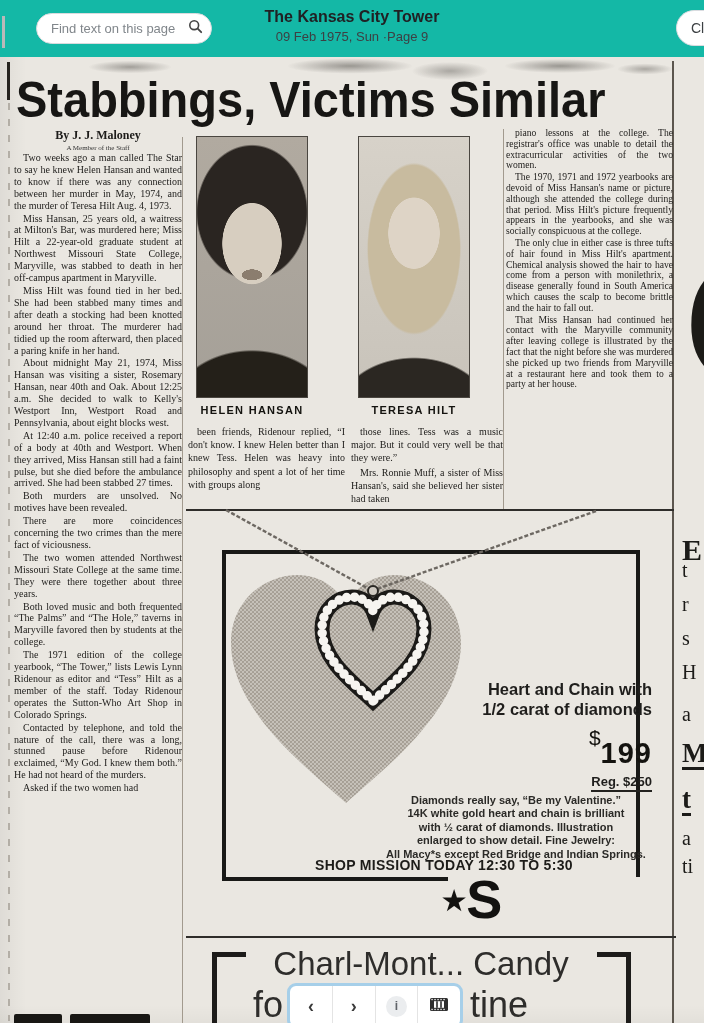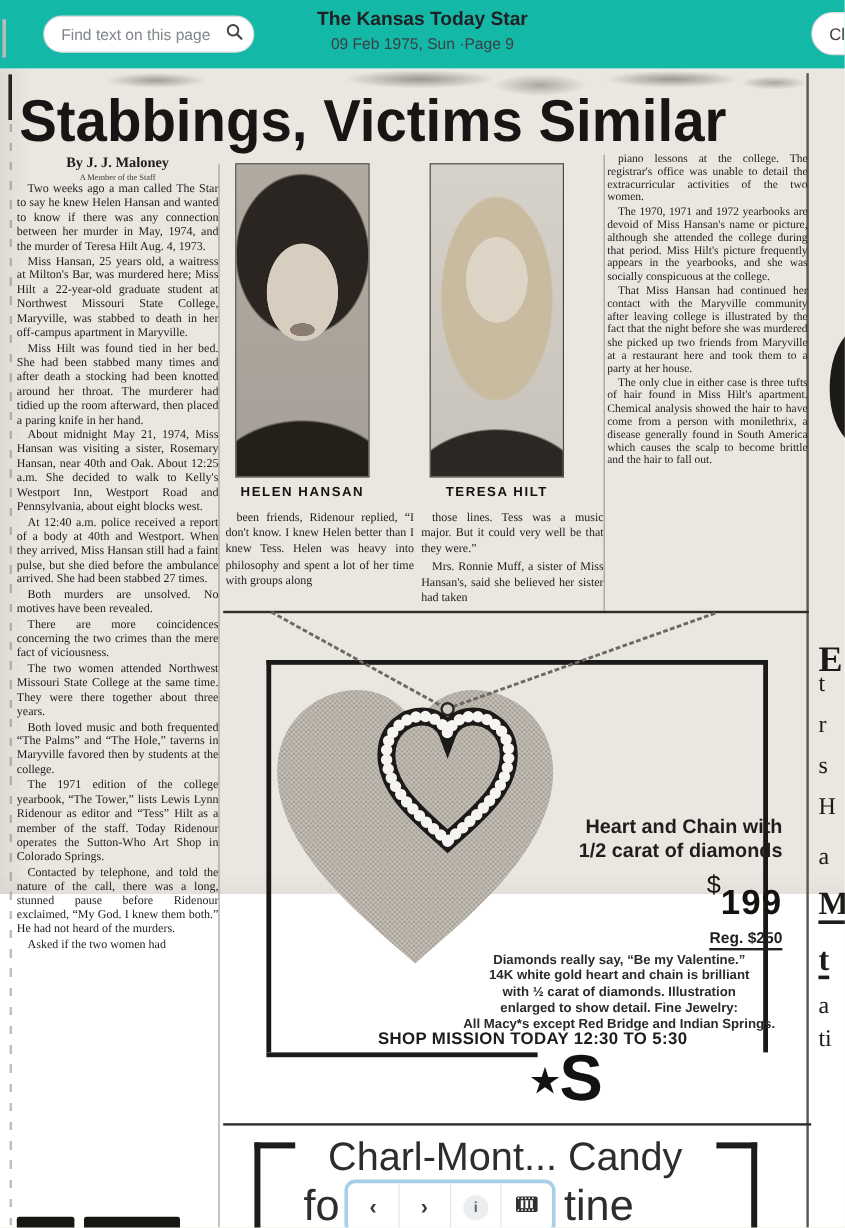--- a/index.html
+++ b/index.html
@@ -13,21 +13,21 @@
   .search-pill input{border:none;outline:none;flex:1;min-width:0;font-size:13px;color:#5f6368;
       font-family:"Liberation Sans",sans-serif;background:transparent;}
   .search-pill input::placeholder{color:#80868b;}
   .viewer-title{position:absolute;left:180px;right:180px;top:8px;text-align:center;}
   .viewer-title .t{font-size:16px;font-weight:700;color:#202124;}
   .viewer-title .d{font-size:13px;color:#3c4043;margin-top:3px;text-align:center;}
   .clip-btn{position:absolute;left:676px;top:10px;width:72px;height:36px;border:1px solid #dadce0;
       border-radius:18px;background:#fff;font-size:14px;color:#3c4043;display:flex;align-items:center;
       padding-left:14px;box-sizing:border-box;}
   
-  .scan{position:absolute;left:0;top:57px;width:704px;height:688px;background-color:#eae7e1;
+  .scan{position:absolute;left:0;top:57px;width:704px;height:966px;background-color:#eae7e1;
       background-image:linear-gradient(90deg,rgba(0,0,0,0.05),rgba(0,0,0,0) 26px),
         linear-gradient(0deg,rgba(0,0,0,0.03),rgba(0,0,0,0) 18px);}
   .smudges{position:absolute;left:0;top:0;width:704px;height:30px;opacity:.8;background-image:
       radial-gradient(60px 9px at 130px 10px,rgba(35,32,28,.45),transparent 70%),
       radial-gradient(90px 11px at 350px 9px,rgba(35,32,28,.5),transparent 70%),
       radial-gradient(55px 13px at 450px 14px,rgba(35,32,28,.4),transparent 70%),
       radial-gradient(80px 10px at 560px 9px,rgba(35,32,28,.5),transparent 70%),
       radial-gradient(40px 8px at 645px 12px,rgba(35,32,28,.4),transparent 70%);}
   .ledge-a{position:absolute;left:7px;top:5px;width:3px;height:38px;background:#26231f;}
   .ledge-b{position:absolute;left:8px;top:46px;width:2px;height:918px;opacity:.55;
@@ -123,21 +123,21 @@
   <div class="search-pill">
     <input type="text" placeholder="Find text on this page" style="">
     <span>
       <svg width="15" height="15" viewBox="0 0 15 15">
         <circle cx="6.2" cy="6.2" r="4.4" stroke="#444" fill="none" stroke-width="1.6"></circle>
         <line x1="9.7" y1="9.7" x2="13.2" y2="13.2" stroke="#444" stroke-width="1.8" stroke-linecap="round"></line>
       </svg>
     </span>
   </div>
   <div class="viewer-title">
-    <div class="t">The Kansas Today Star</div>
+    <div class="t">The Kansas City Tower</div>
     <div class="d">09 Feb 1975, Sun ·Page 9</div>
   </div>
   <div class="clip-btn">
     <span>Clip</span>
   </div>
 </div>
 
 <div class="scan">
   <div class="smudges"></div>
   <div class="ledge-a"></div>
@@ -176,22 +176,22 @@
   <div class="newscol col2">
     <p>been friends, Ridenour replied, “I don't know. I knew Helen better than I knew Tess. Helen was heavy into philosophy and spent a lot of her time with groups along</p>
   </div>
   <div class="newscol col3">
     <p>those lines. Tess was a music major. But it could very well be that they were.”</p>
     <p>Mrs. Ronnie Muff, a sister of Miss Hansan's, said she believed her sister had taken</p>
   </div>
   <div class="newscol col4">
     <p>piano lessons at the college. The registrar's office was unable to detail the extracurricular activities of the two women.</p>
     <p>The 1970, 1971 and 1972 yearbooks are devoid of Miss Hansan's name or picture, although she attended the college during that period. Miss Hilt's picture frequently appears in the yearbooks, and she was socially conspicuous at the college.</p>
+    <p>The only clue in either case is three tufts of hair found in Miss Hilt's apartment. Chemical analysis showed the hair to have come from a person with monilethrix, a disease generally found in South America which causes the scalp to become brittle and the hair to fall out.</p>
     <p>That Miss Hansan had continued her contact with the Maryville community after leaving college is illustrated by the fact that the night before she was murdered she picked up two friends from Maryville at a restaurant here and took them to a party at her house.</p>
-    <p>The only clue in either case is three tufts of hair found in Miss Hilt's apartment. Chemical analysis showed the hair to have come from a person with monilethrix, a disease generally found in South America which causes the scalp to become brittle and the hair to fall out.</p>
   </div>
 
   <div class="hrule hr-1"></div>
 
   <div class="macys-box"></div>
   <div class="box-bottom"></div>
 
   <svg class="ad-illustration" width="470" height="400" viewBox="0 0 470 400">
     <defs>
       <pattern id="ht" width="4" height="4" patternUnits="userSpaceOnUse">

